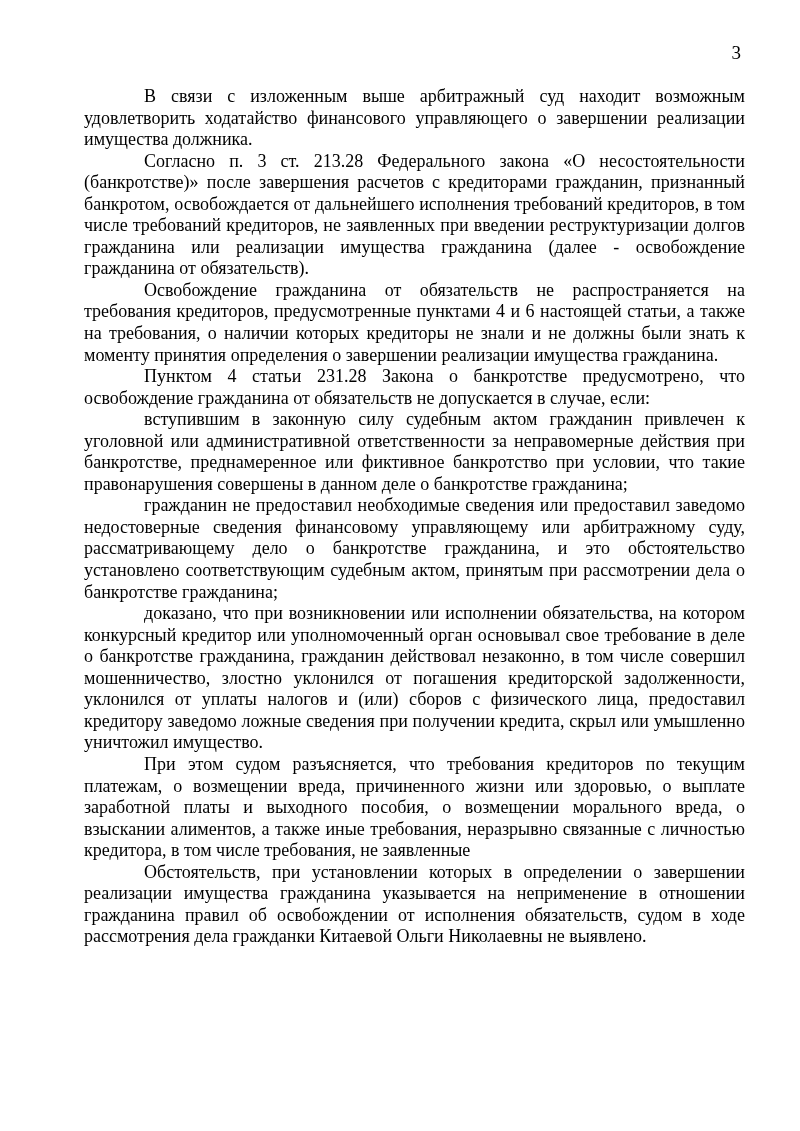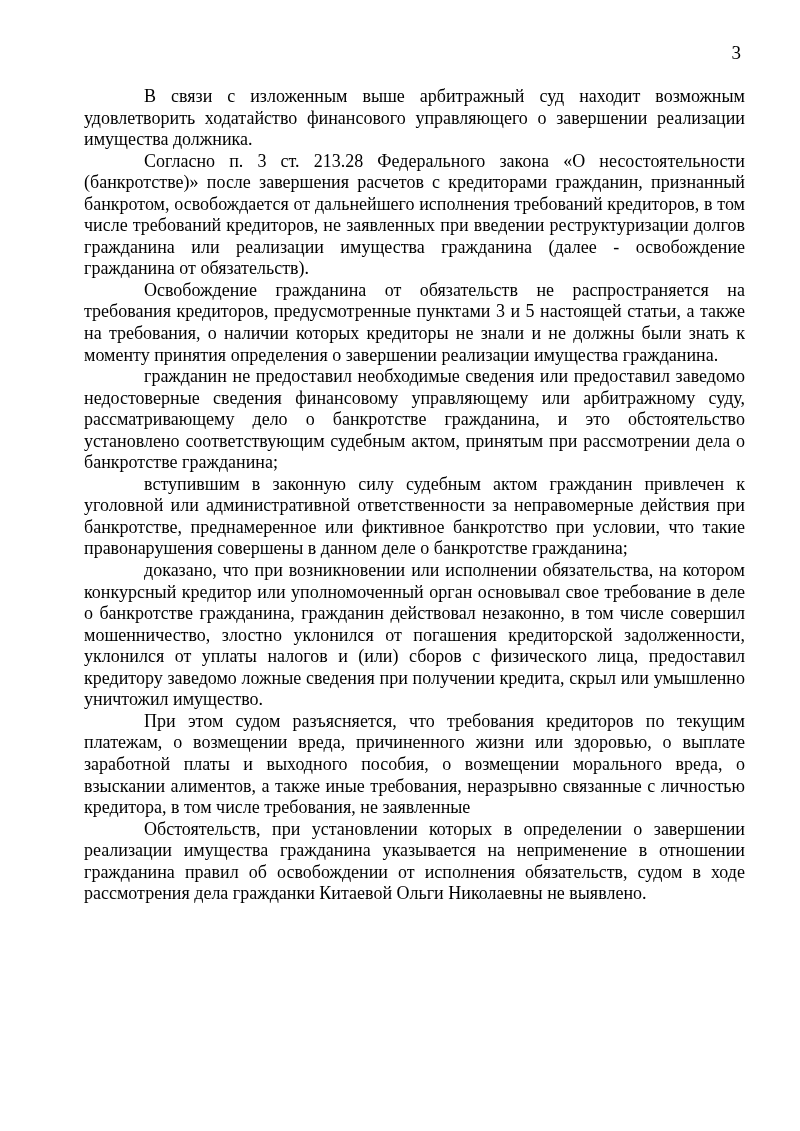--- a/index.html
+++ b/index.html
@@ -50,21 +50,22 @@
 </head>
 <body>
 
 <div class="page">
 
   <div class="page-number">3</div>
 
   <div class="content">
     <p>В связи с изложенным выше арбитражный суд находит возможным удовлетворить ходатайство финансового управляющего о завершении реализации имущества должника.</p>
     <p>Согласно п. 3 ст. 213.28 Федерального закона «О несостоятельности (банкротстве)» после завершения расчетов с кредиторами гражданин, признанный банкротом, освобождается от дальнейшего исполнения требований кредиторов, в том числе требований кредиторов, не заявленных при введении реструктуризации долгов гражданина или реализации имущества гражданина (далее - освобождение гражданина от обязательств).</p>
-    <p>Освобождение гражданина от обязательств не распространяется на требования кредиторов, предусмотренные пунктами 3 и 5 настоящей статьи, а также на требования, о наличии которых кредиторы не знали и не должны были знать к моменту принятия определения о завершении реализации имущества гражданина.</p>
+    <p>Освобождение гражданина от обязательств не распространяется на требования кредиторов, предусмотренные пунктами 4 и 6 настоящей статьи, а также на требования, о наличии которых кредиторы не знали и не должны были знать к моменту принятия определения о завершении реализации имущества гражданина.</p>
+    <p>Пунктом 4 статьи 231.28 Закона о банкротстве предусмотрено, что освобождение гражданина от обязательств не допускается в случае, если:</p>
+    <p>вступившим в законную силу судебным актом гражданин привлечен к уголовной или административной ответственности за неправомерные действия при банкротстве, преднамеренное или фиктивное банкротство при условии, что такие правонарушения совершены в данном деле о банкротстве гражданина;</p>
     <p>гражданин не предоставил необходимые сведения или предоставил заведомо недостоверные сведения финансовому управляющему или арбитражному суду, рассматривающему дело о банкротстве гражданина, и это обстоятельство установлено соответствующим судебным актом, принятым при рассмотрении дела о банкротстве гражданина;</p>
-    <p>вступившим в законную силу судебным актом гражданин привлечен к уголовной или административной ответственности за неправомерные действия при банкротстве, преднамеренное или фиктивное банкротство при условии, что такие правонарушения совершены в данном деле о банкротстве гражданина;</p>
     <p>доказано, что при возникновении или исполнении обязательства, на котором конкурсный кредитор или уполномоченный орган основывал свое требование в деле о банкротстве гражданина, гражданин действовал незаконно, в том числе совершил мошенничество, злостно уклонился от погашения кредиторской задолженности, уклонился от уплаты налогов и (или) сборов с физического лица, предоставил кредитору заведомо ложные сведения при получении кредита, скрыл или умышленно уничтожил имущество.</p>
     <p>При этом судом разъясняется, что требования кредиторов по текущим платежам, о возмещении вреда, причиненного жизни или здоровью, о выплате заработной платы и выходного пособия, о возмещении морального вреда, о взыскании алиментов, а также иные требования, неразрывно связанные с личностью кредитора, в том числе требования, не заявленные</p>
     <p>Обстоятельств, при установлении которых в определении о завершении реализации имущества гражданина указывается на неприменение в отношении гражданина правил об освобождении от исполнения обязательств, судом в ходе рассмотрения дела гражданки Китаевой Ольги Николаевны не выявлено.</p>
   </div>
 
 </div>
 
 </body></html>

